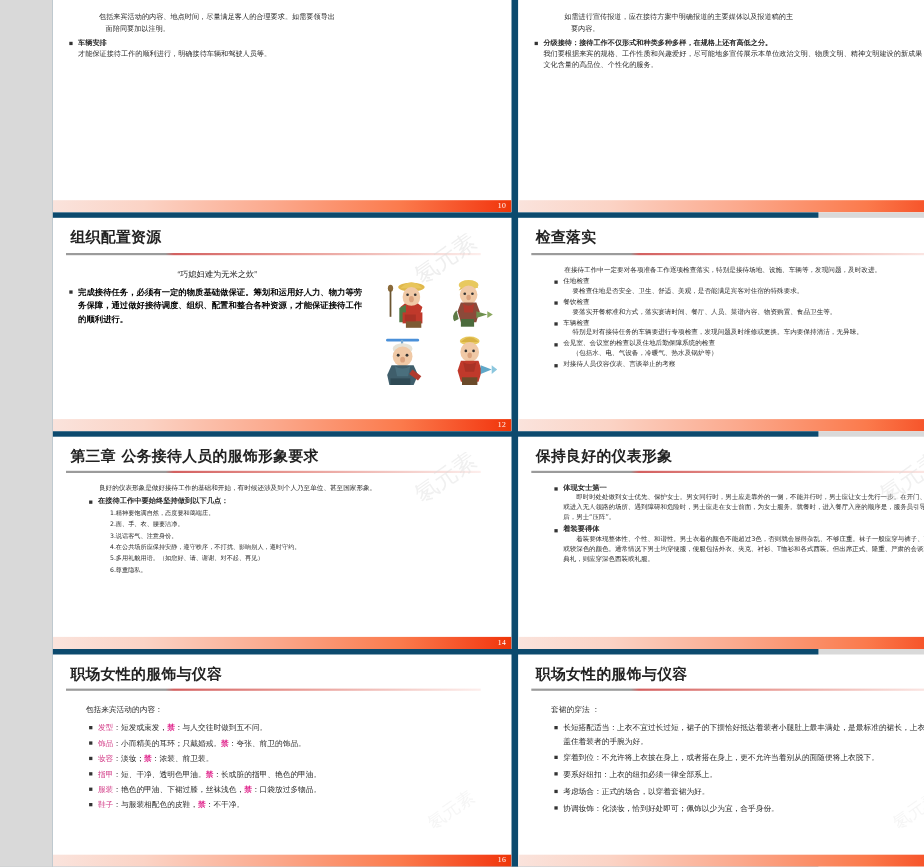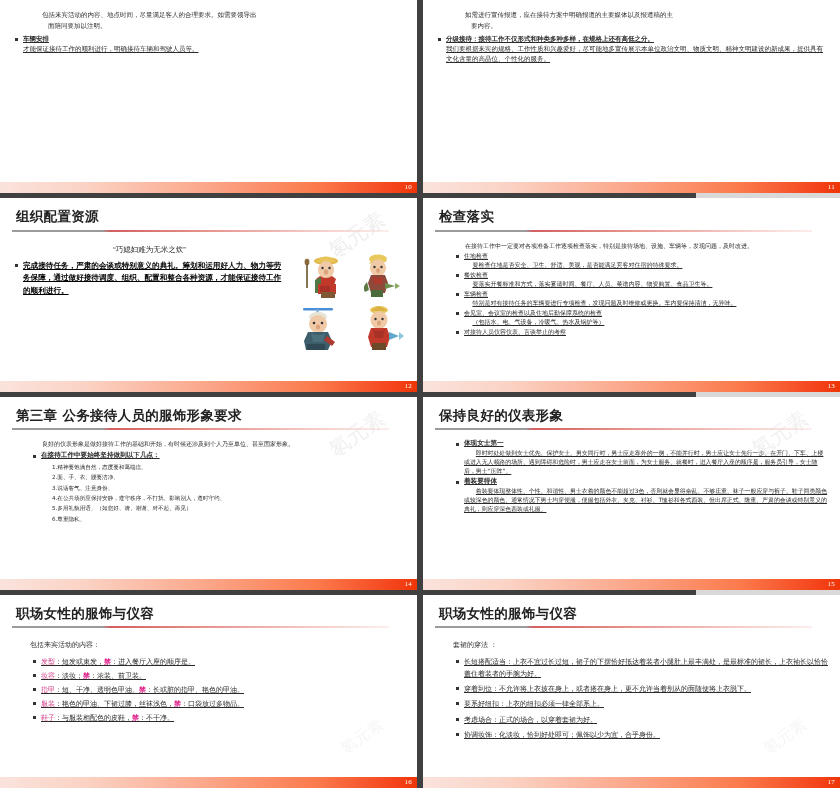--- a/index.html
+++ b/index.html
@@ -9,21 +9,22 @@
     font-family:"Liberation Sans", sans-serif;
     overflow:hidden;
   }
   #deck{
     width:696px; height:788px;
     display:grid;
     grid-template-columns:417px 417px;
     grid-template-rows:repeat(4, 1fr);
     column-gap:6px;
     row-gap:5px;
-    background:#404040;
+    background:#0c4a6e;
+    margin-left:48px;
   }
   .slide{
     position:relative;
     background:#ffffff;
     overflow:hidden;
     display:flex;
     flex-direction:column;
   }
   
   .footer{
@@ -71,21 +72,20 @@
     font-family:"DejaVu Sans","Liberation Sans",sans-serif;
   }
   .content.cont-small{ font-size:6px; line-height:1.5; }
   .para{ text-indent:2em; margin-bottom:1px; }
   .para.noindent{ text-indent:0; }
   ul.bl{ list-style:none; margin:0; padding:0; }
   ul.bl > li{
     position:relative;
     padding-left:11px;
     margin-bottom:1px;
-    text-decoration:underline;
   }
   ul.bl > li::before{
     content:"";
     position:absolute;
     left:3px; top:4px;
     width:3px; height:3px;
     background:#333333;
   }
   li.b-bold{ font-weight:bold; }
   .sub{
@@ -175,21 +175,21 @@
   </div>
 
   <div class="slide">
     <div class="body">
       <div class="slide-title">组织配置资源</div>
       <div class="title-rule"></div>
       <div class="split" style="margin-top:12px">
         <div class="txt">
           <div class="quote">“巧媳妇难为无米之炊”</div>
           <ul class="bl">
-            <li>完成接待任务，严肃的会谈或特别意义的典礼。筹划和运用好人力、物力等劳务保障，通过做好接待调度、组织、配置和整合各种资源，才能保证接待工作的顺利进行。</li>
+            <li>完成接待任务，必须有一定的物质基础做保证。筹划和运用好人力、物力等劳务保障，通过做好接待调度、组织、配置和整合各种资源，才能保证接待工作的顺利进行。</li>
           </ul>
         </div>
         <div class="art">
           <div class="clipart">
 
             <div class="figure">
               <svg viewBox="0 0 56 50" width="56" height="50">
                 <ellipse cx="14" cy="12" rx="2.4" ry="3.2" fill="#8a6a3a"></ellipse>
                 <rect x="13.2" y="14" width="1.6" height="24" fill="#6b5530"></rect>
                 <ellipse cx="33" cy="11" rx="12" ry="4" fill="#e0b84c"></ellipse>
@@ -353,21 +353,24 @@
   </div>
 
   <div class="slide">
     <div class="body">
       <div class="slide-title">职场女性的服饰与仪容</div>
       <div class="title-rule"></div>
       <div class="content" style="margin-top:11px;padding-left:18px;font-size:7px;line-height:1.85">
         <div class="para noindent" style="margin-bottom:4px">包括来宾活动的内容：</div>
         <ul class="bl">
           <li>
-            <span class="kw">发型</span><span>：短发或束发，</span><span class="ban">禁</span><span>：进入餐厅入座的顺序是。</span>
+            <span class="kw">发型</span><span>：短发或束发，</span><span class="ban">禁</span><span>：与人交往时做到五不问。</span>
+          </li>
+          <li>
+            <span class="kw">饰品</span><span>：小而精美的耳环；只戴婚戒。</span><span class="ban">禁</span><span>：夸张、前卫的饰品。</span>
           </li>
           <li>
             <span class="kw">妆容</span><span>：淡妆；</span><span class="ban">禁</span><span>：浓装、前卫装。</span>
           </li>
           <li>
             <span class="kw">指甲</span><span>：短、干净、透明色甲油。</span><span class="ban">禁</span><span>：长或脏的指甲、艳色的甲油。</span>
           </li>
           <li>
             <span class="kw">服装</span><span>：艳色的甲油、下裙过膝，丝袜浅色，</span><span class="ban">禁</span><span>：口袋放过多物品。</span>
           </li>

